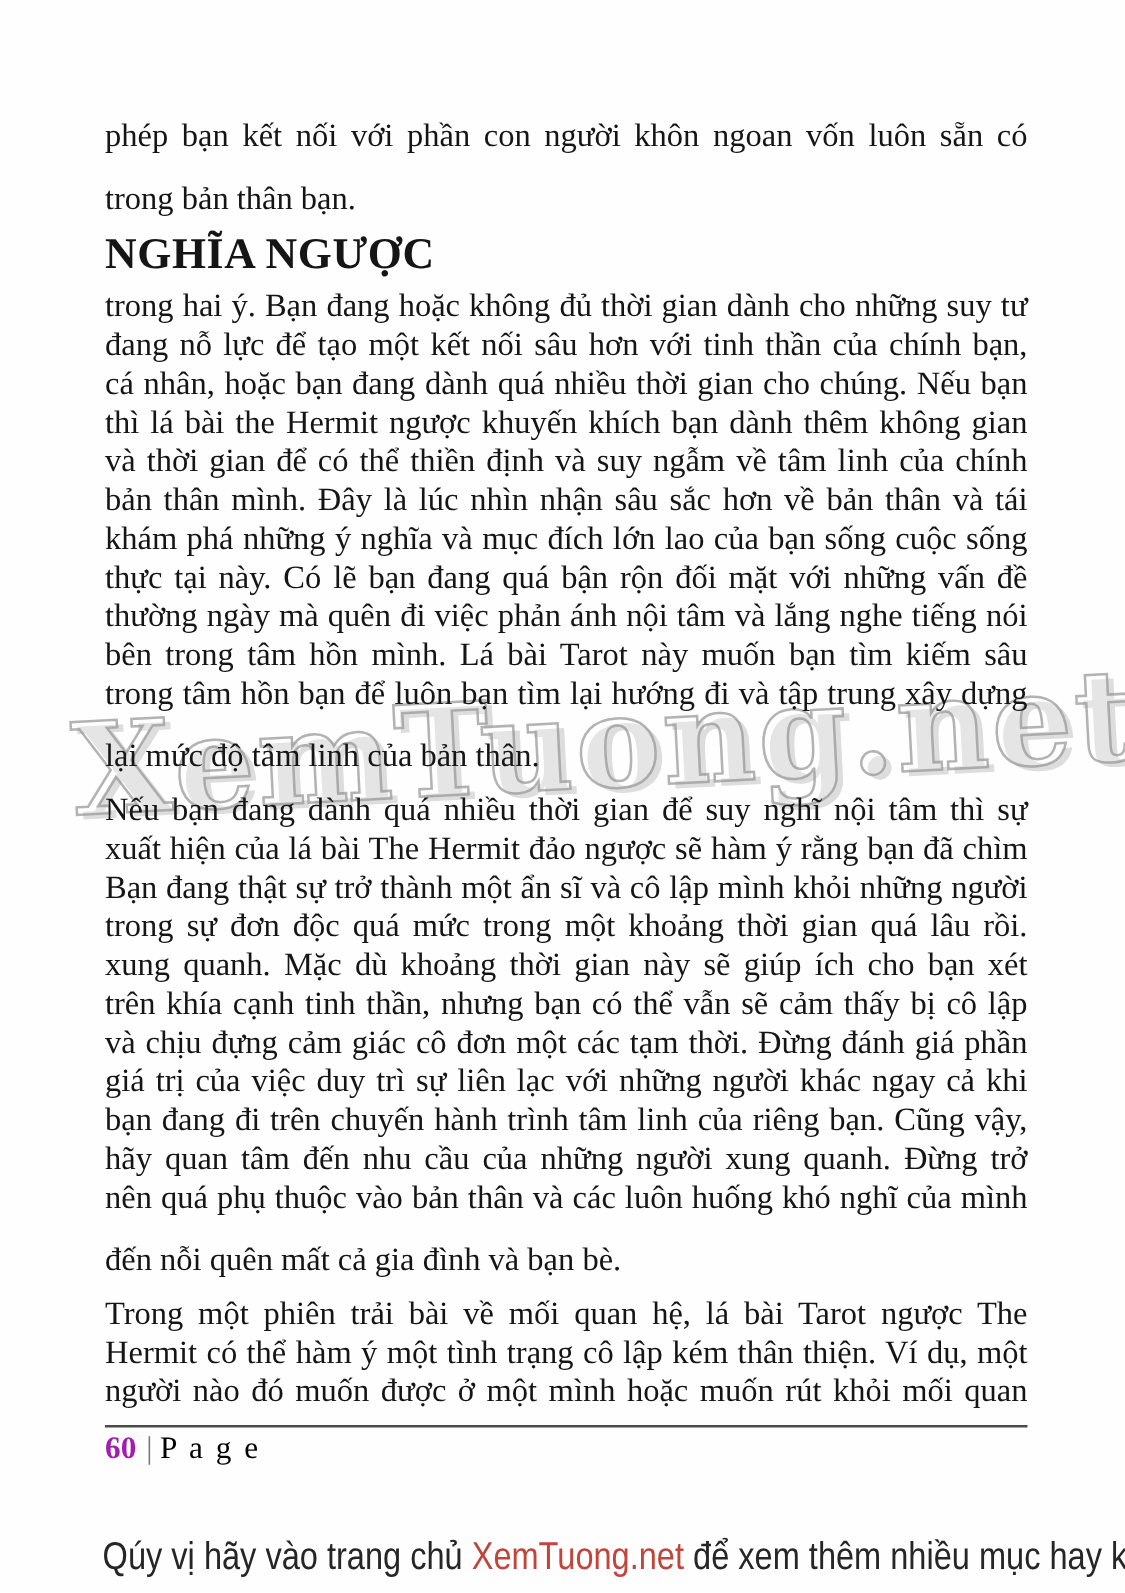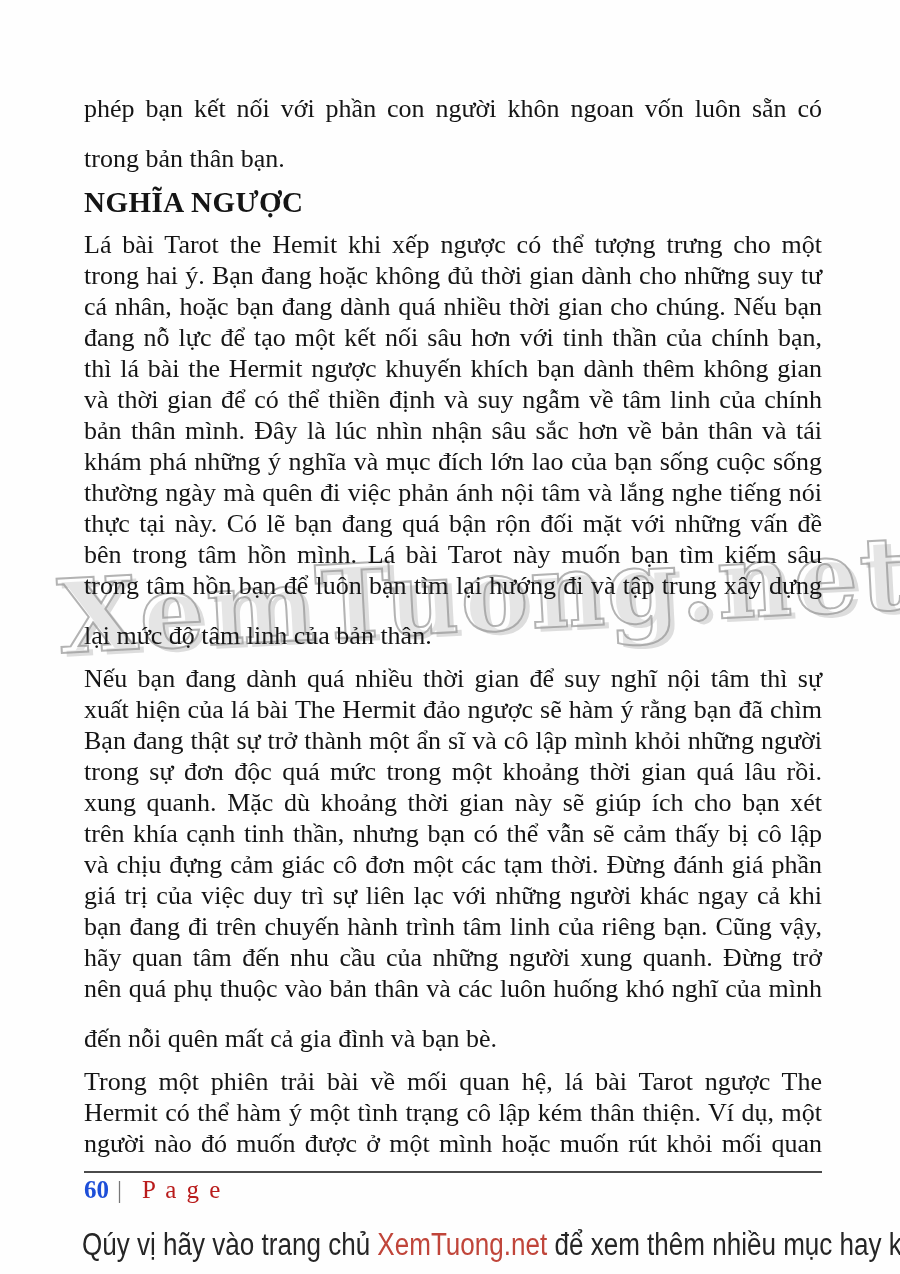--- a/index.html
+++ b/index.html
@@ -20,31 +20,31 @@
     text-shadow:5px 4px 0 rgba(160,160,160,0.35);
     z-index:0; white-space:nowrap; user-select:none;
   }
   .content {
     position:absolute; left:84px; top:93px; width:738px; z-index:1;
   }
   .para { margin:0 0 12px 0; font-size:26px; line-height:31px; }
   .para .line { text-align:justify; text-align-last:justify; }
   .para .line.last { text-align-last:auto;margin-top:19px; }
   .heading {
-    margin:0 0 10px 0; font-size:29px; line-height:33px;
+    margin:0 0 10px 0; font-size:35px; line-height:33px;
     font-weight:bold; letter-spacing:0.5px;
   }
   .footer-divider {
     border:none; border-top:2px solid #4a4a4a;
     margin:4px 0 2px 0; width:738px;
   }
   .pageline { font-size:25px; line-height:30px; }
-  .pageline .num { font-weight:bold; color:#1d4ed8; }
+  .pageline .num { font-weight:bold; color:#a21caf; }
   .pageline .sep { color:#777; margin:0 6px 0 8px; font-weight:normal; }
-  .pageline .lbl { color:#b91c1c; letter-spacing:2px;margin-left:14px; }
+  .pageline .lbl { color:#000000; letter-spacing:2px; }
   
   .banner {
     position:absolute; left:0; top:1226px; width:900px;
     text-align:center; z-index:1;
   }
   .banner-inner {
     display:inline-block; transform:scaleX(0.84); transform-origin:center;
     font-family:"Liberation Sans","DejaVu Sans",sans-serif;
     font-size:31px; line-height:38px; color:#262626; white-space:nowrap;
   }
@@ -58,30 +58,29 @@
   <div class="watermark">XemTuong.net</div>
 
   <div class="content">
     <div id="blocks">
         <div class="para">
           <div class="line">phép bạn kết nối với phần con người khôn ngoan vốn luôn sẵn có</div>
           <div class="line last">trong bản thân bạn.</div>
         </div>
         <div class="heading">NGHĨA NGƯỢC</div>
         <div class="para">
-          <div class="line">Lá bài Tarot the Hemit khi xếp ngược có thể tượng trưng cho một</div>
           <div class="line">trong hai ý. Bạn đang hoặc không đủ thời gian dành cho những suy tư</div>
+          <div class="line">đang nỗ lực để tạo một kết nối sâu hơn với tinh thần của chính bạn,</div>
           <div class="line">cá nhân, hoặc bạn đang dành quá nhiều thời gian cho chúng. Nếu bạn</div>
-          <div class="line">đang nỗ lực để tạo một kết nối sâu hơn với tinh thần của chính bạn,</div>
           <div class="line">thì lá bài the Hermit ngược khuyến khích bạn dành thêm không gian</div>
           <div class="line">và thời gian để có thể thiền định và suy ngẫm về tâm linh của chính</div>
           <div class="line">bản thân mình. Đây là lúc nhìn nhận sâu sắc hơn về bản thân và tái</div>
           <div class="line">khám phá những ý nghĩa và mục đích lớn lao của bạn sống cuộc sống</div>
+          <div class="line">thực tại này. Có lẽ bạn đang quá bận rộn đối mặt với những vấn đề</div>
           <div class="line">thường ngày mà quên đi việc phản ánh nội tâm và lắng nghe tiếng nói</div>
-          <div class="line">thực tại này. Có lẽ bạn đang quá bận rộn đối mặt với những vấn đề</div>
           <div class="line">bên trong tâm hồn mình. Lá bài Tarot này muốn bạn tìm kiếm sâu</div>
           <div class="line">trong tâm hồn bạn để luôn bạn tìm lại hướng đi và tập trung xây dựng</div>
           <div class="line last">lại mức độ tâm linh của bản thân.</div>
         </div>
         <div class="para">
           <div class="line">Nếu bạn đang dành quá nhiều thời gian để suy nghĩ nội tâm thì sự</div>
           <div class="line">xuất hiện của lá bài The Hermit đảo ngược sẽ hàm ý rằng bạn đã chìm</div>
           <div class="line">Bạn đang thật sự trở thành một ẩn sĩ và cô lập mình khỏi những người</div>
           <div class="line">trong sự đơn độc quá mức trong một khoảng thời gian quá lâu rồi.</div>
           <div class="line">xung quanh. Mặc dù khoảng thời gian này sẽ giúp ích cho bạn xét</div>

